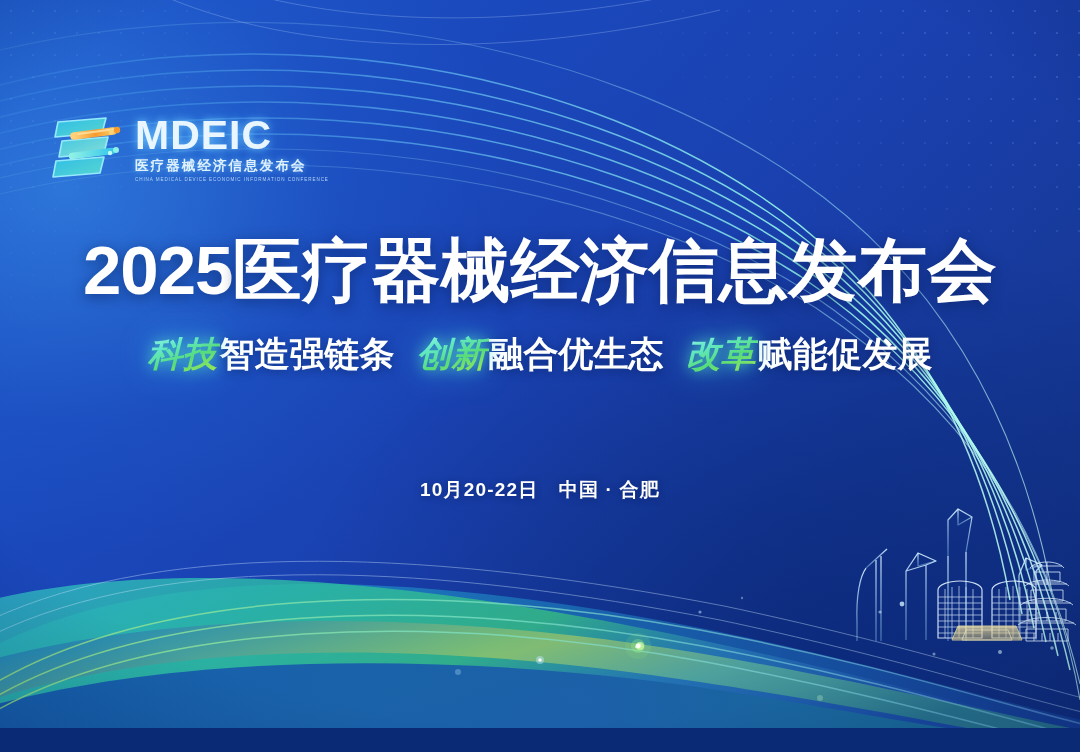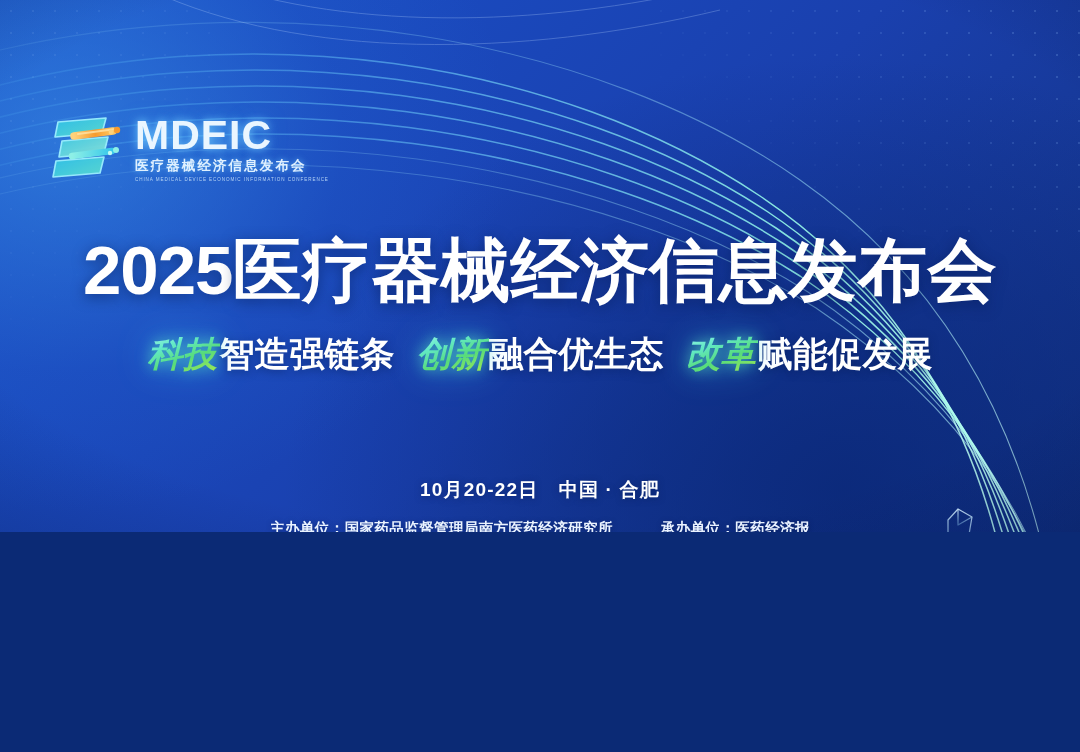--- a/index.html
+++ b/index.html
@@ -1,19 +1,19 @@
 <!DOCTYPE html>
 <html><head>
 <meta charset="utf-8">
 <title>MDEIC 2025</title>
 <style>
   html,body{margin:0;padding:0;background:#0b2a75;}
   *{box-sizing:border-box;}
   #poster{
-    position:relative;width:1080px;height:532px;overflow:hidden;
+    position:relative;width:1080px;height:728px;overflow:hidden;
     font-family:"Liberation Sans","DejaVu Sans",sans-serif;
     background:#1a45b5;
     padding-left:48px;
   }
   
   .bg-base{position:absolute;inset:0;
     background:
       radial-gradient(620px 520px at 6% 26%, rgba(60,150,235,.55) 0%, rgba(40,110,215,.18) 45%, rgba(0,0,0,0) 72%),
       radial-gradient(900px 700px at 78% 92%, rgba(10,40,120,.85) 0%, rgba(10,40,120,0) 62%),
       linear-gradient(135deg,#1c54c9 0%,#1a49bd 28%,#1a40ae 55%,#12307f 100%);
@@ -326,17 +326,14 @@
       <circle cx="540" cy="660" r="4" fill="#bfe8ff" opacity="0.45"></circle>
       <circle cx="540" cy="660" r="1.8" fill="#ffffff" opacity="0.85"></circle>
       <circle cx="458" cy="672" r="3" fill="#bfe8ff" opacity="0.30"></circle>
       <circle cx="820" cy="698" r="3" fill="#d9ffd0" opacity="0.28"></circle>
     </g>
   </svg>
   <div class="bg-vignette"></div>
 
   <div class="when">10月20-22日　中国 · 合肥</div>
 
-  <div class="orgs">
-    <span>主办单位：国家药品监督管理局南方医药经济研究所</span><span class="gapx"></span><span>承办单位：医药经济报</span>
-  </div>
 
 </div>
 
 </body></html>

